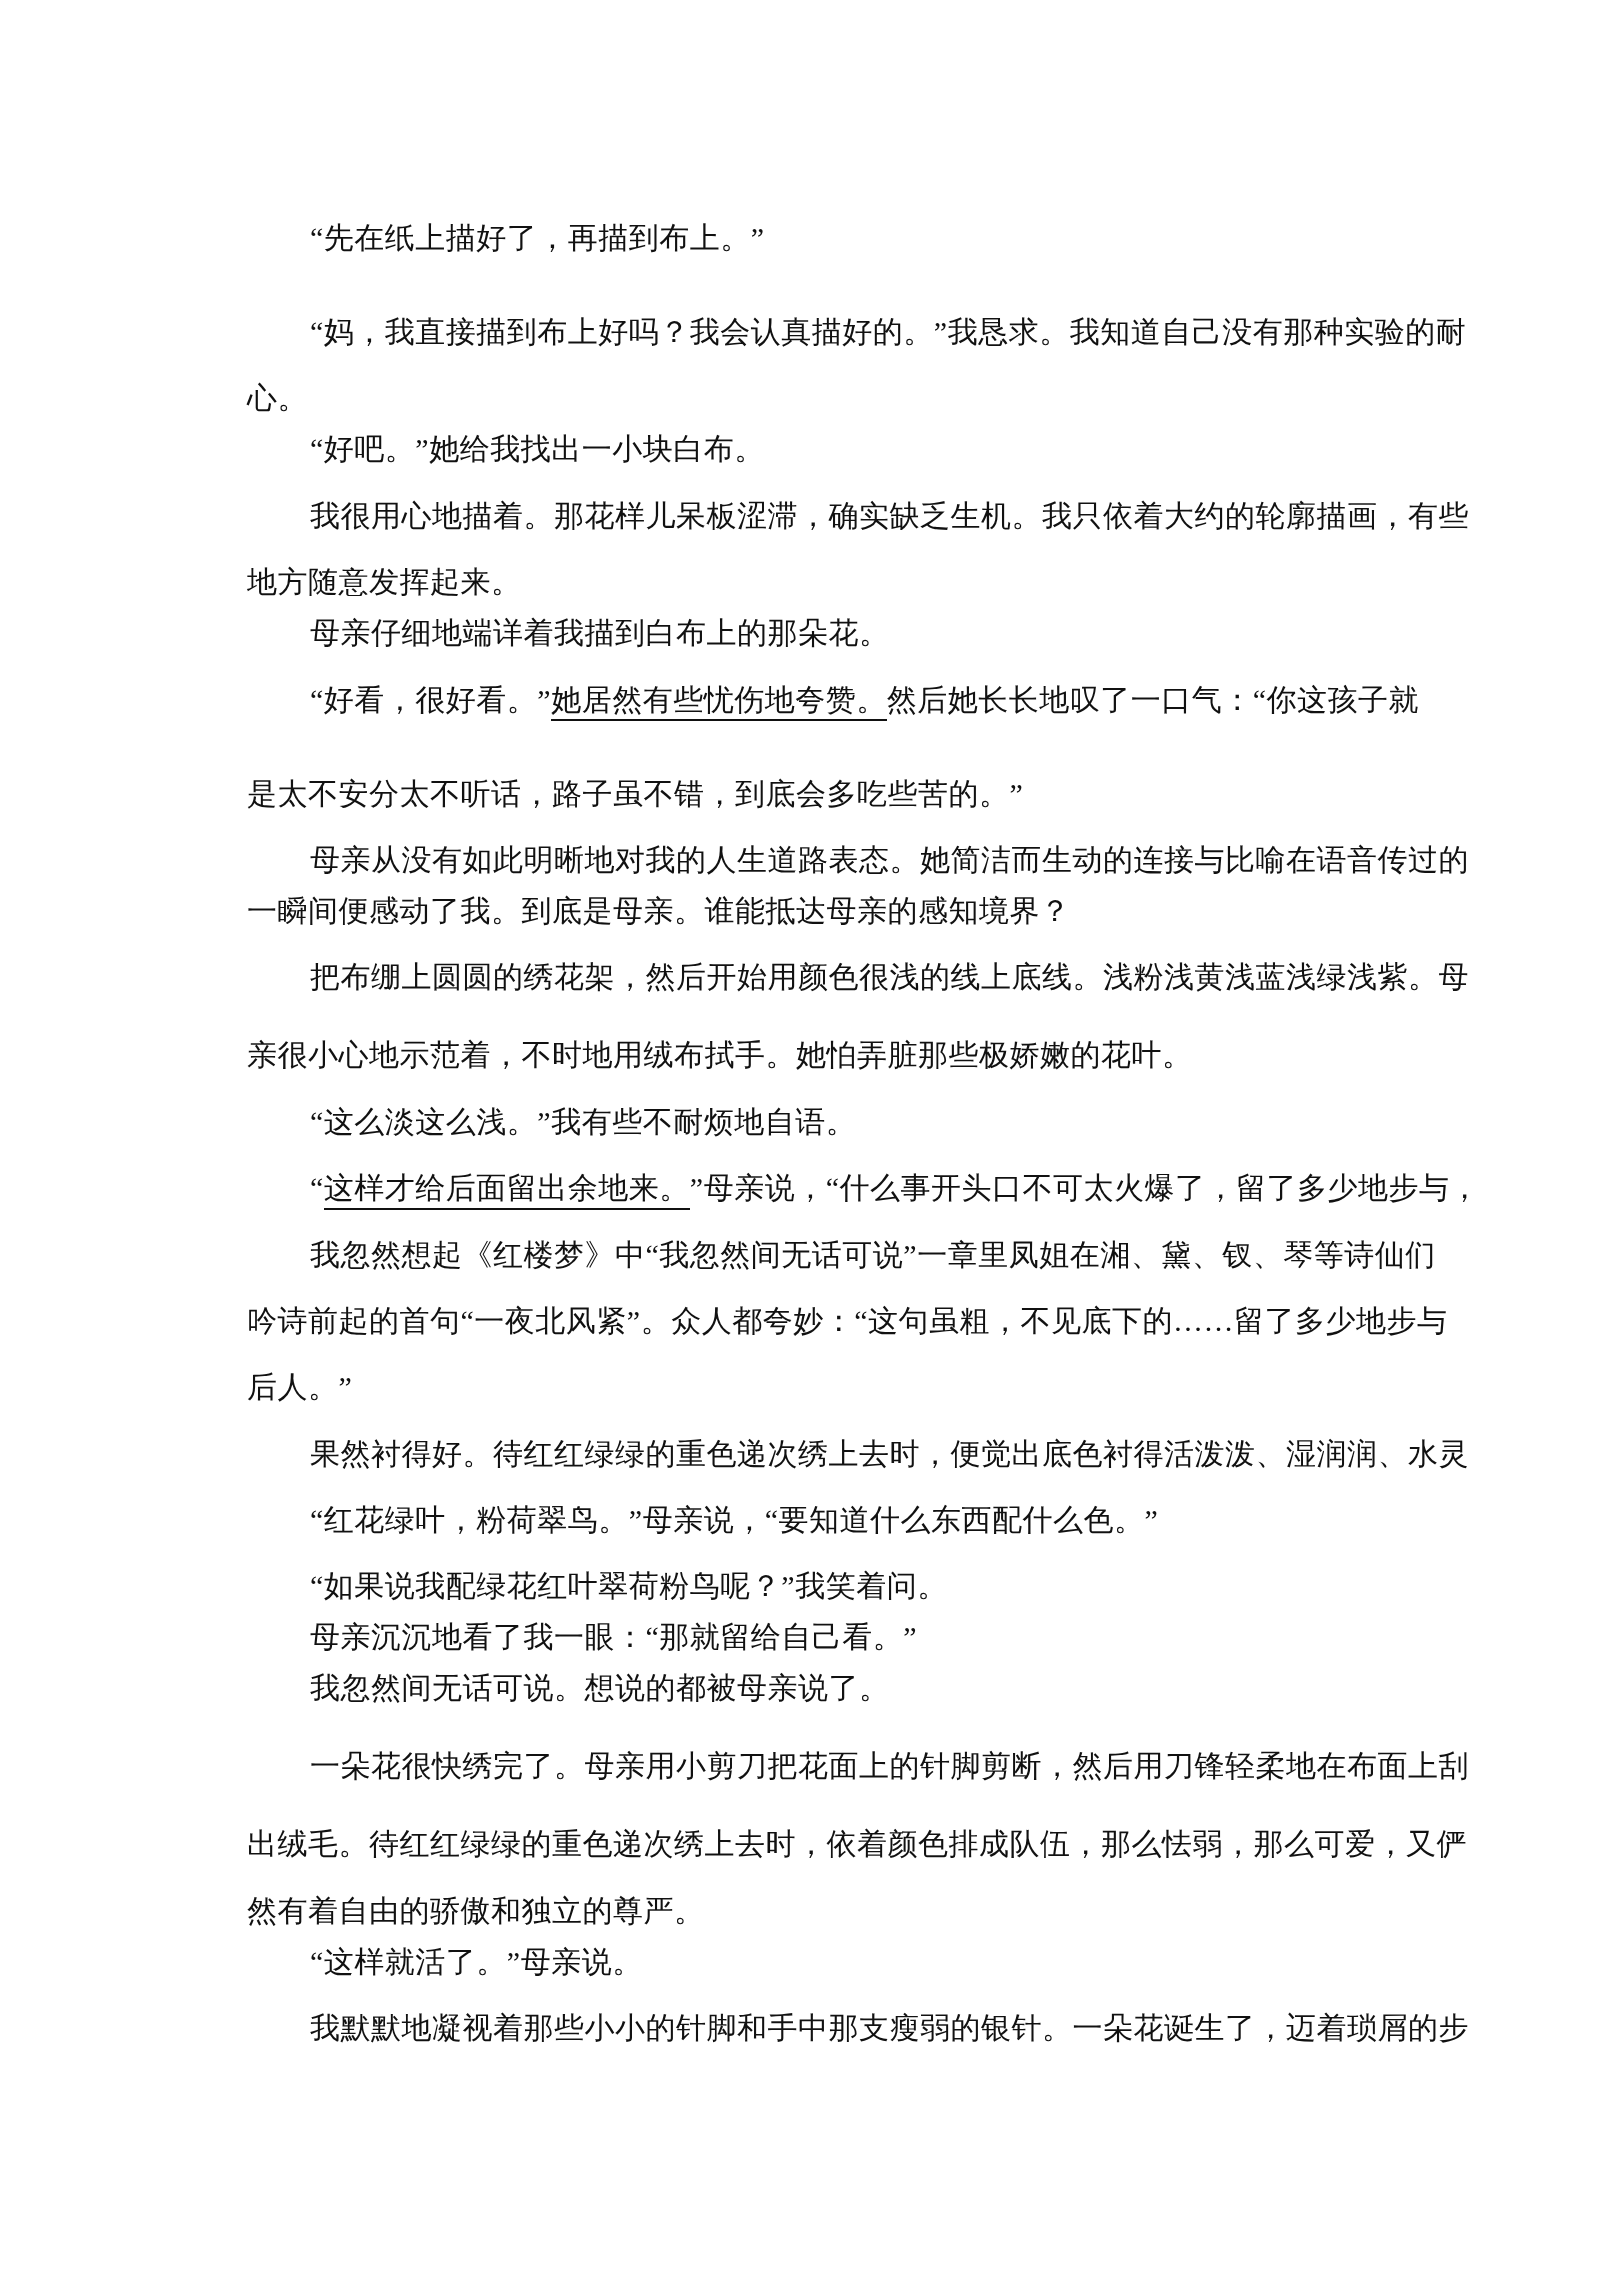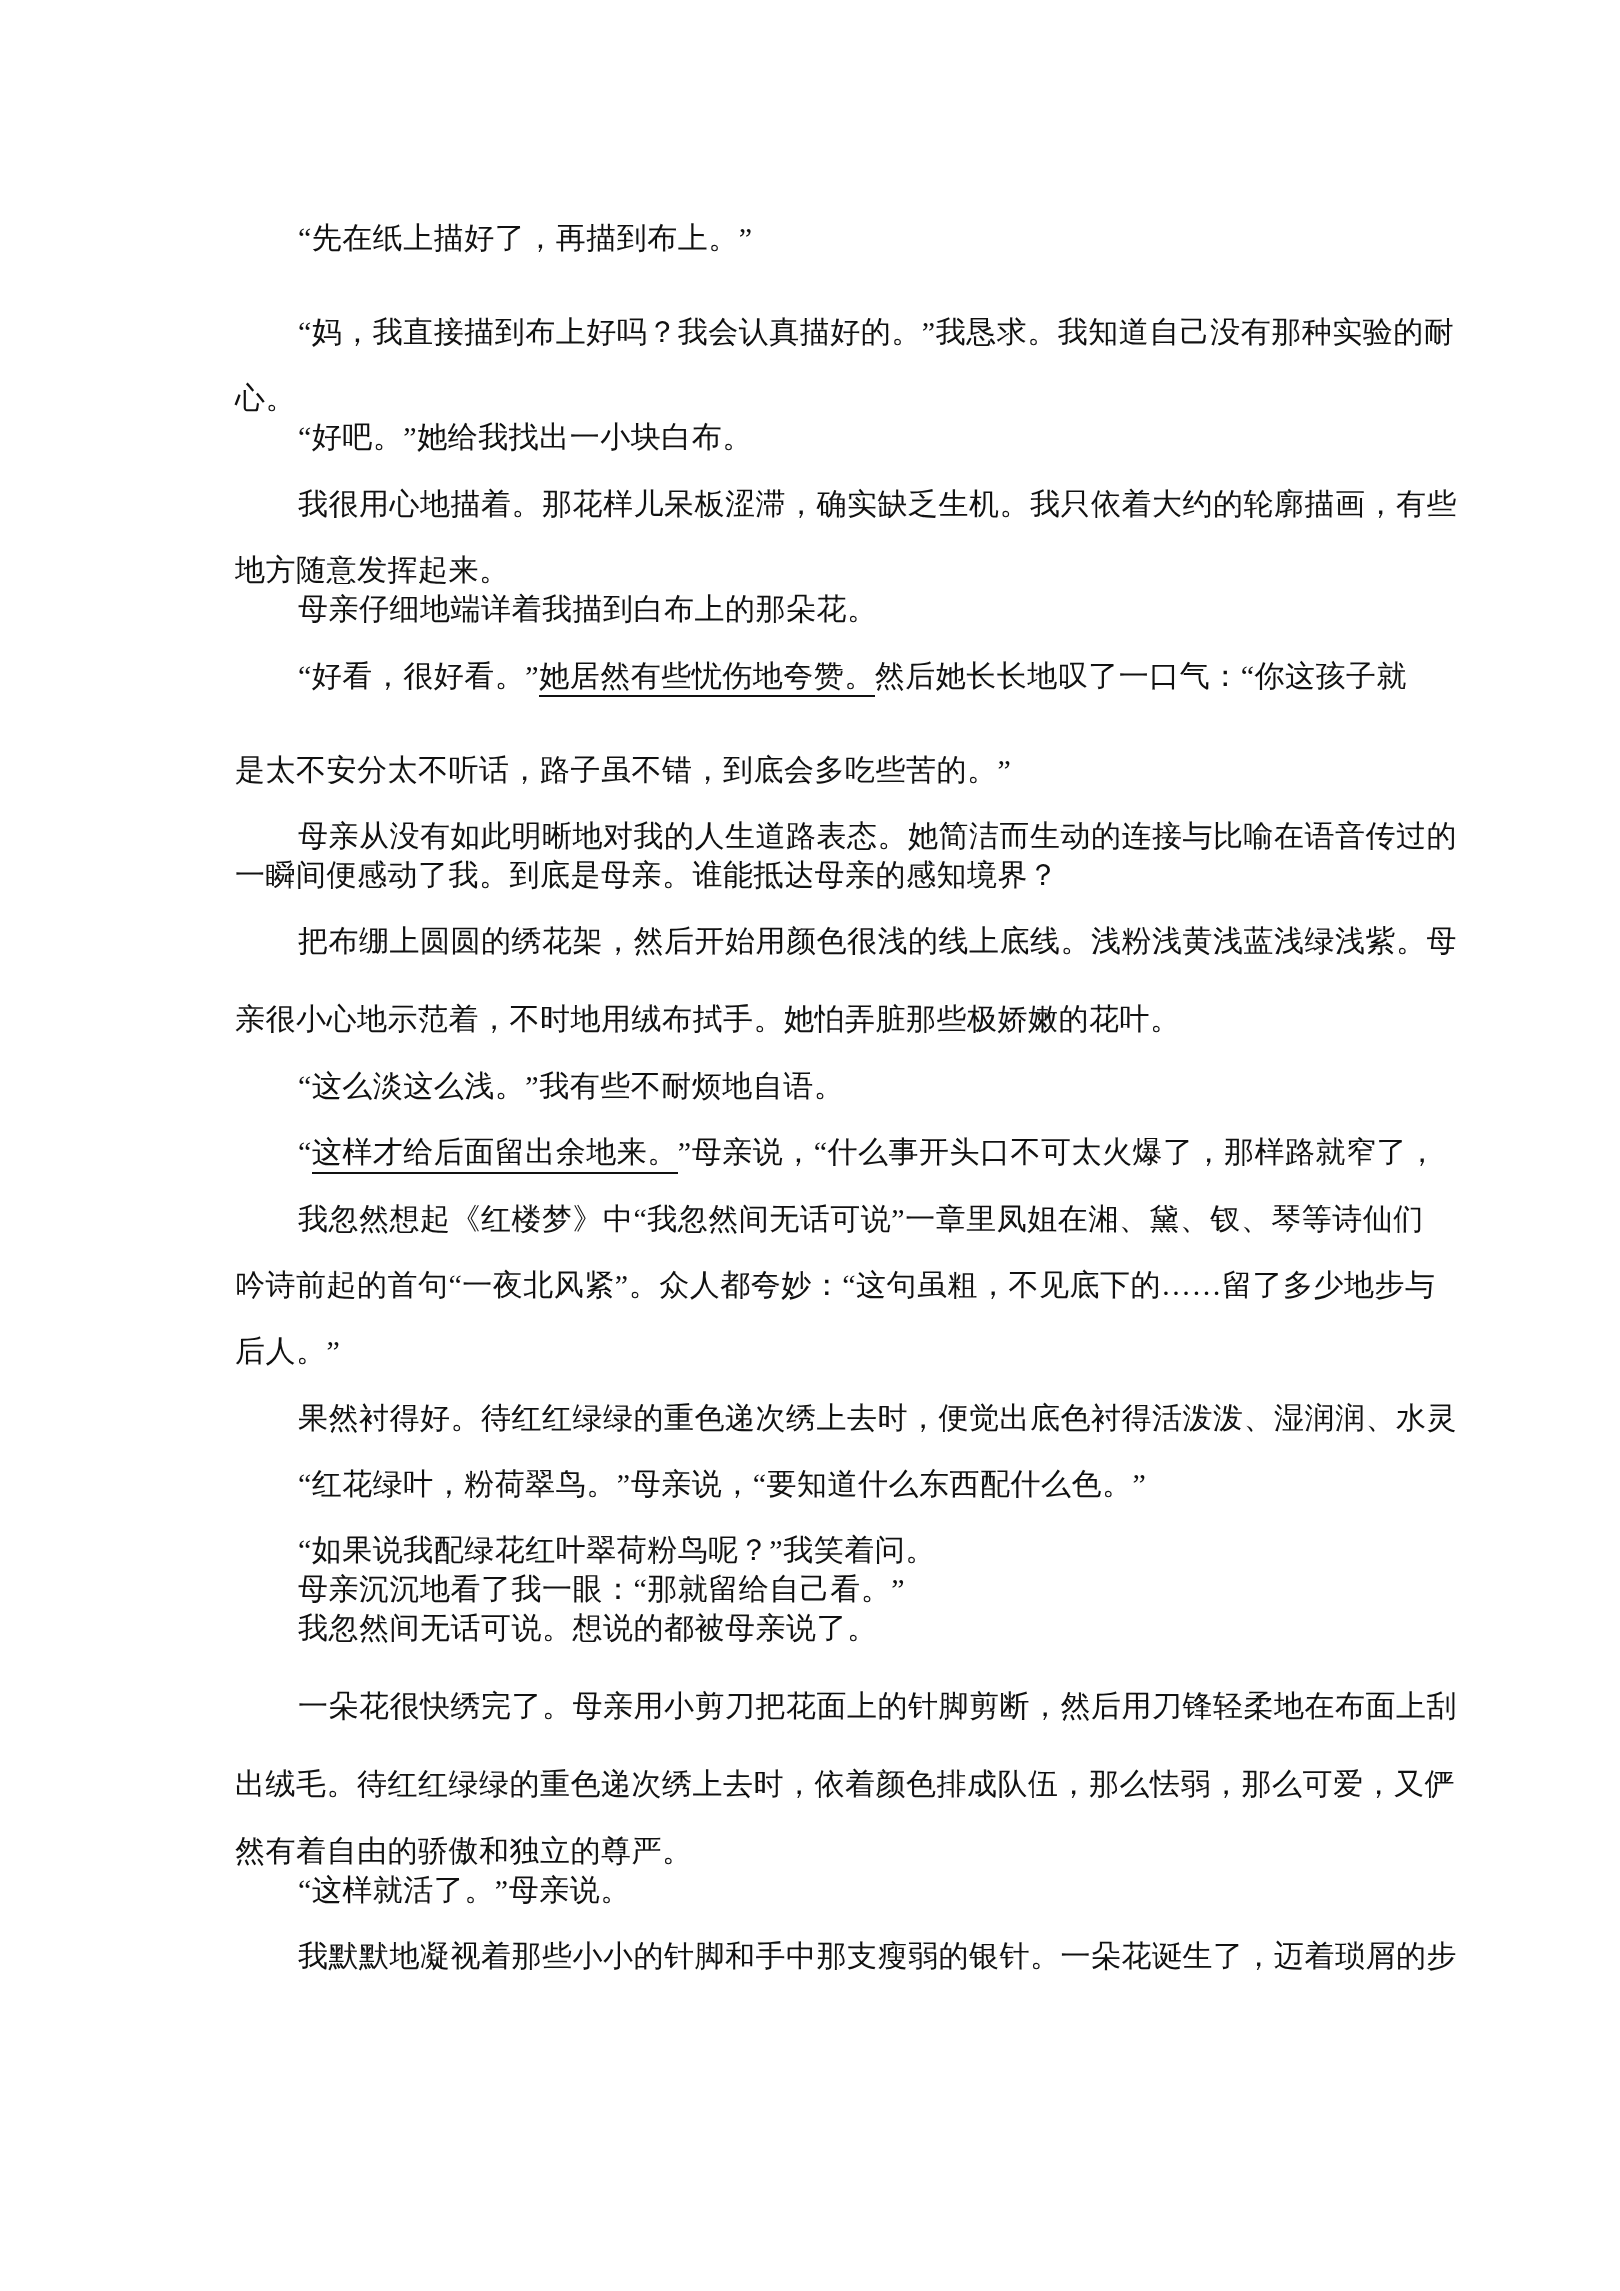--- a/index.html
+++ b/index.html
@@ -14,21 +14,21 @@
     font-family: "Liberation Serif", "DejaVu Serif", serif;
     color: #111111;
   }
   .page {
     position: absolute;
     top: 218px;
     left: 235px;
     width: 1166px;
   }
   .line {
-    margin: 0;
+    margin: 12px;
     padding: 0;
     font-size: 30px;
     line-height: 39px;
     white-space: nowrap;
     letter-spacing: 0.5px;
     margin-top: 27.4px;      
   }
   .line.first { margin-top: 0; }
   .line.g0 { margin-top: 0; }     
   .line.g2 { margin-top: 39px; }  
@@ -50,21 +50,21 @@
   <p class="line ind">我很用心地描着。那花样儿呆板涩滞，确实缺乏生机。我只依着大约的轮廓描画，有些</p>
   <p class="line">地方随意发挥起来。</p>
   <p class="line ind g0">母亲仔细地端详着我描到白布上的那朵花。</p>
   <p class="line ind"><span>“好看，很好看。”</span><span class="u">她居然有些忧伤地夸赞。</span><span>然后她长长地叹了一口气：“你这孩子就</span></p>
   <p class="line g3">是太不安分太不听话，路子虽不错，到底会多吃些苦的。”</p>
   <p class="line ind">母亲从没有如此明晰地对我的人生道路表态。她简洁而生动的连接与比喻在语音传过的</p>
   <p class="line g0">一瞬间便感动了我。到底是母亲。谁能抵达母亲的感知境界？</p>
   <p class="line ind">把布绷上圆圆的绣花架，然后开始用颜色很浅的线上底线。浅粉浅黄浅蓝浅绿浅紫。母</p>
   <p class="line g2">亲很小心地示范着，不时地用绒布拭手。她怕弄脏那些极娇嫩的花叶。</p>
   <p class="line ind">“这么淡这么浅。”我有些不耐烦地自语。</p>
-  <p class="line ind"><span>“</span><span class="u">这样才给后面留出余地来。</span><span>”母亲说，“什么事开头口不可太火爆了，那样路就窄了，</span></p>
+  <p class="line ind"><span>“</span><span class="u">这样才给后面留出余地来。</span><span>”母亲说，“什么事开头口不可太火爆了，留了多少地步与，</span></p>
   <p class="line ind">我忽然想起《红楼梦》中“我忽然间无话可说”一章里凤姐在湘、黛、钗、琴等诗仙们</p>
   <p class="line">吟诗前起的首句“一夜北风紧”。众人都夸妙：“这句虽粗，不见底下的……留了多少地步与</p>
   <p class="line">后人。”</p>
   <p class="line ind">果然衬得好。待红红绿绿的重色递次绣上去时，便觉出底色衬得活泼泼、湿润润、水灵</p>
   <p class="line ind">“红花绿叶，粉荷翠鸟。”母亲说，“要知道什么东西配什么色。”</p>
   <p class="line ind">“如果说我配绿花红叶翠荷粉鸟呢？”我笑着问。</p>
   <p class="line ind g0">母亲沉沉地看了我一眼：“那就留给自己看。”</p>
   <p class="line ind g0">我忽然间无话可说。想说的都被母亲说了。</p>
   <p class="line ind g2">一朵花很快绣完了。母亲用小剪刀把花面上的针脚剪断，然后用刀锋轻柔地在布面上刮</p>
   <p class="line g2">出绒毛。待红红绿绿的重色递次绣上去时，依着颜色排成队伍，那么怯弱，那么可爱，又俨</p>

